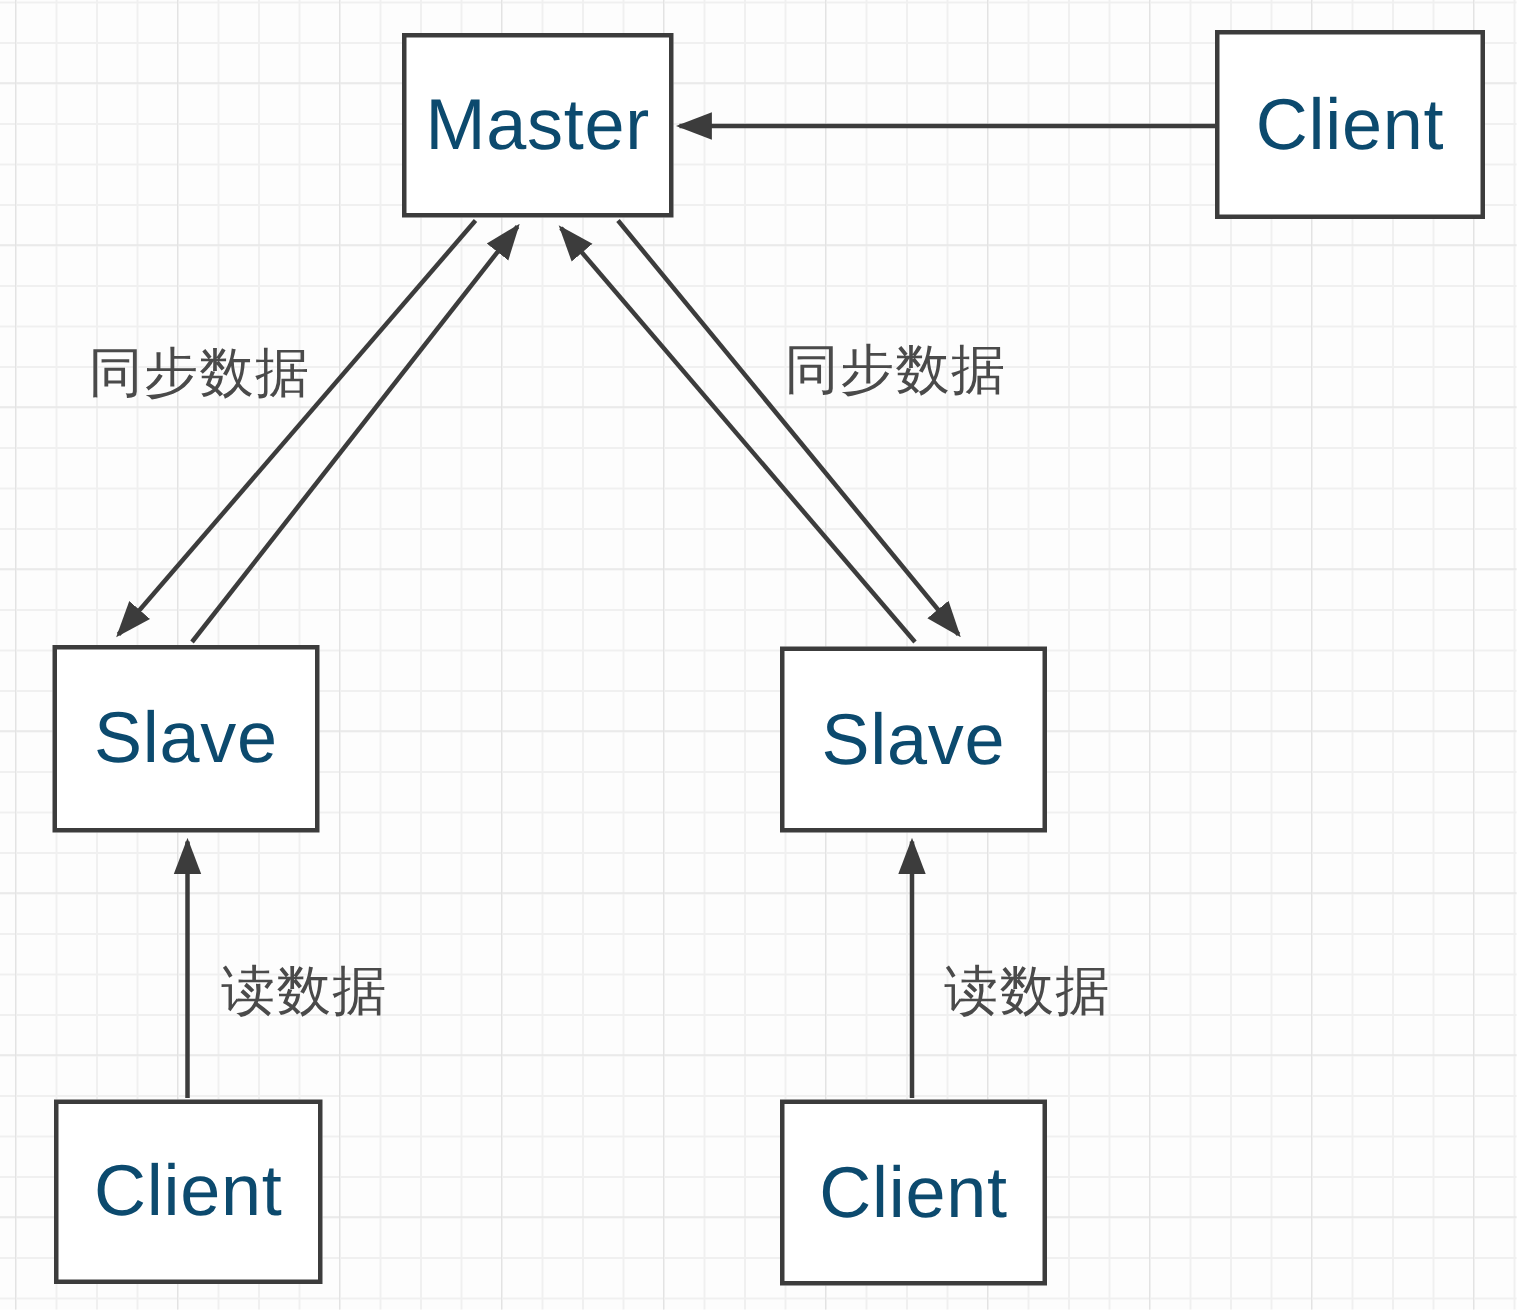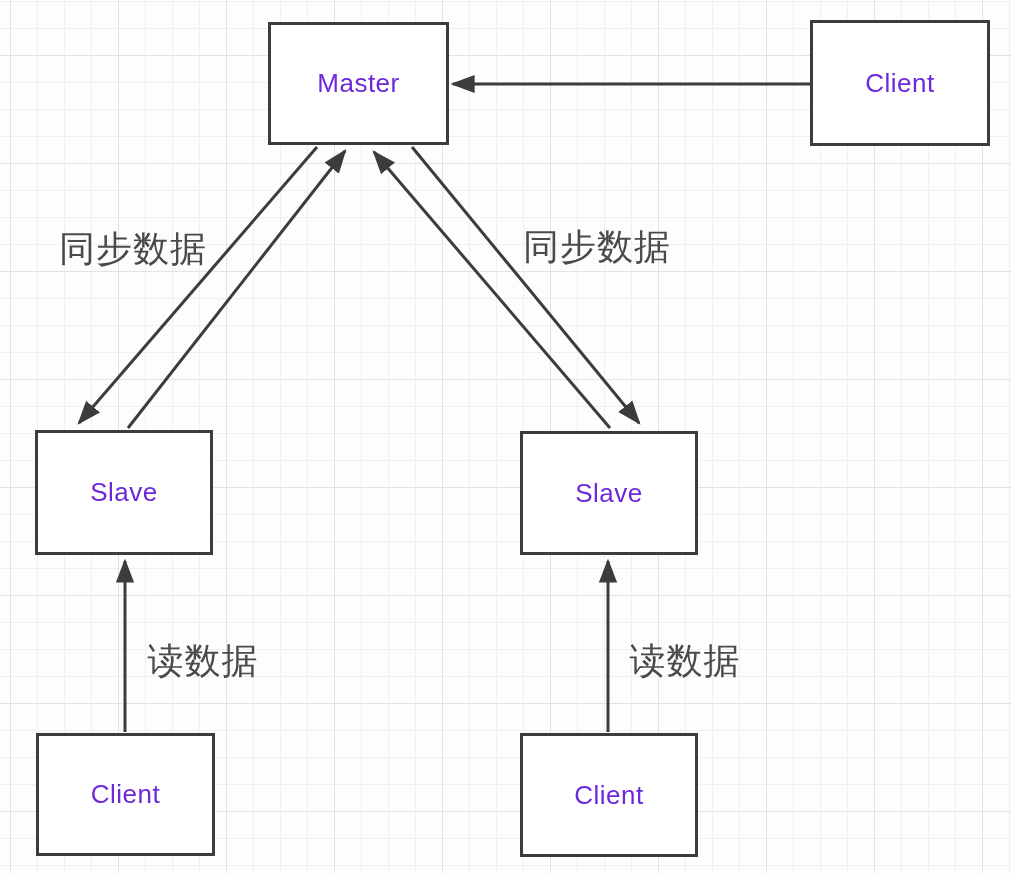--- a/index.html
+++ b/index.html
@@ -28,22 +28,22 @@
     height: 873px;
   }
   .node {
     position: absolute;
     box-sizing: border-box;
     background: #ffffff;
     border: 3px solid #3c3c3c;
     display: flex;
     align-items: center;
     justify-content: center;
-    font-size: 26px;
-    color: #6d28d9;
+    font-size: 48px;
+    color: #0c4a6e;
     letter-spacing: 0.5px;
   }
   .node-master        { left: 268px; top: 22px;  width: 181px; height: 123px; }
   .node-client-top    { left: 810px; top: 20px;  width: 180px; height: 126px; }
   .node-slave-left    { left: 35px;  top: 430px; width: 178px; height: 125px; }
   .node-slave-right   { left: 520px; top: 431px; width: 178px; height: 124px; }
   .node-client-bl     { left: 36px;  top: 733px; width: 179px; height: 123px; }
   .node-client-br     { left: 520px; top: 733px; width: 178px; height: 124px; }
   .edge-label {
     position: absolute;

